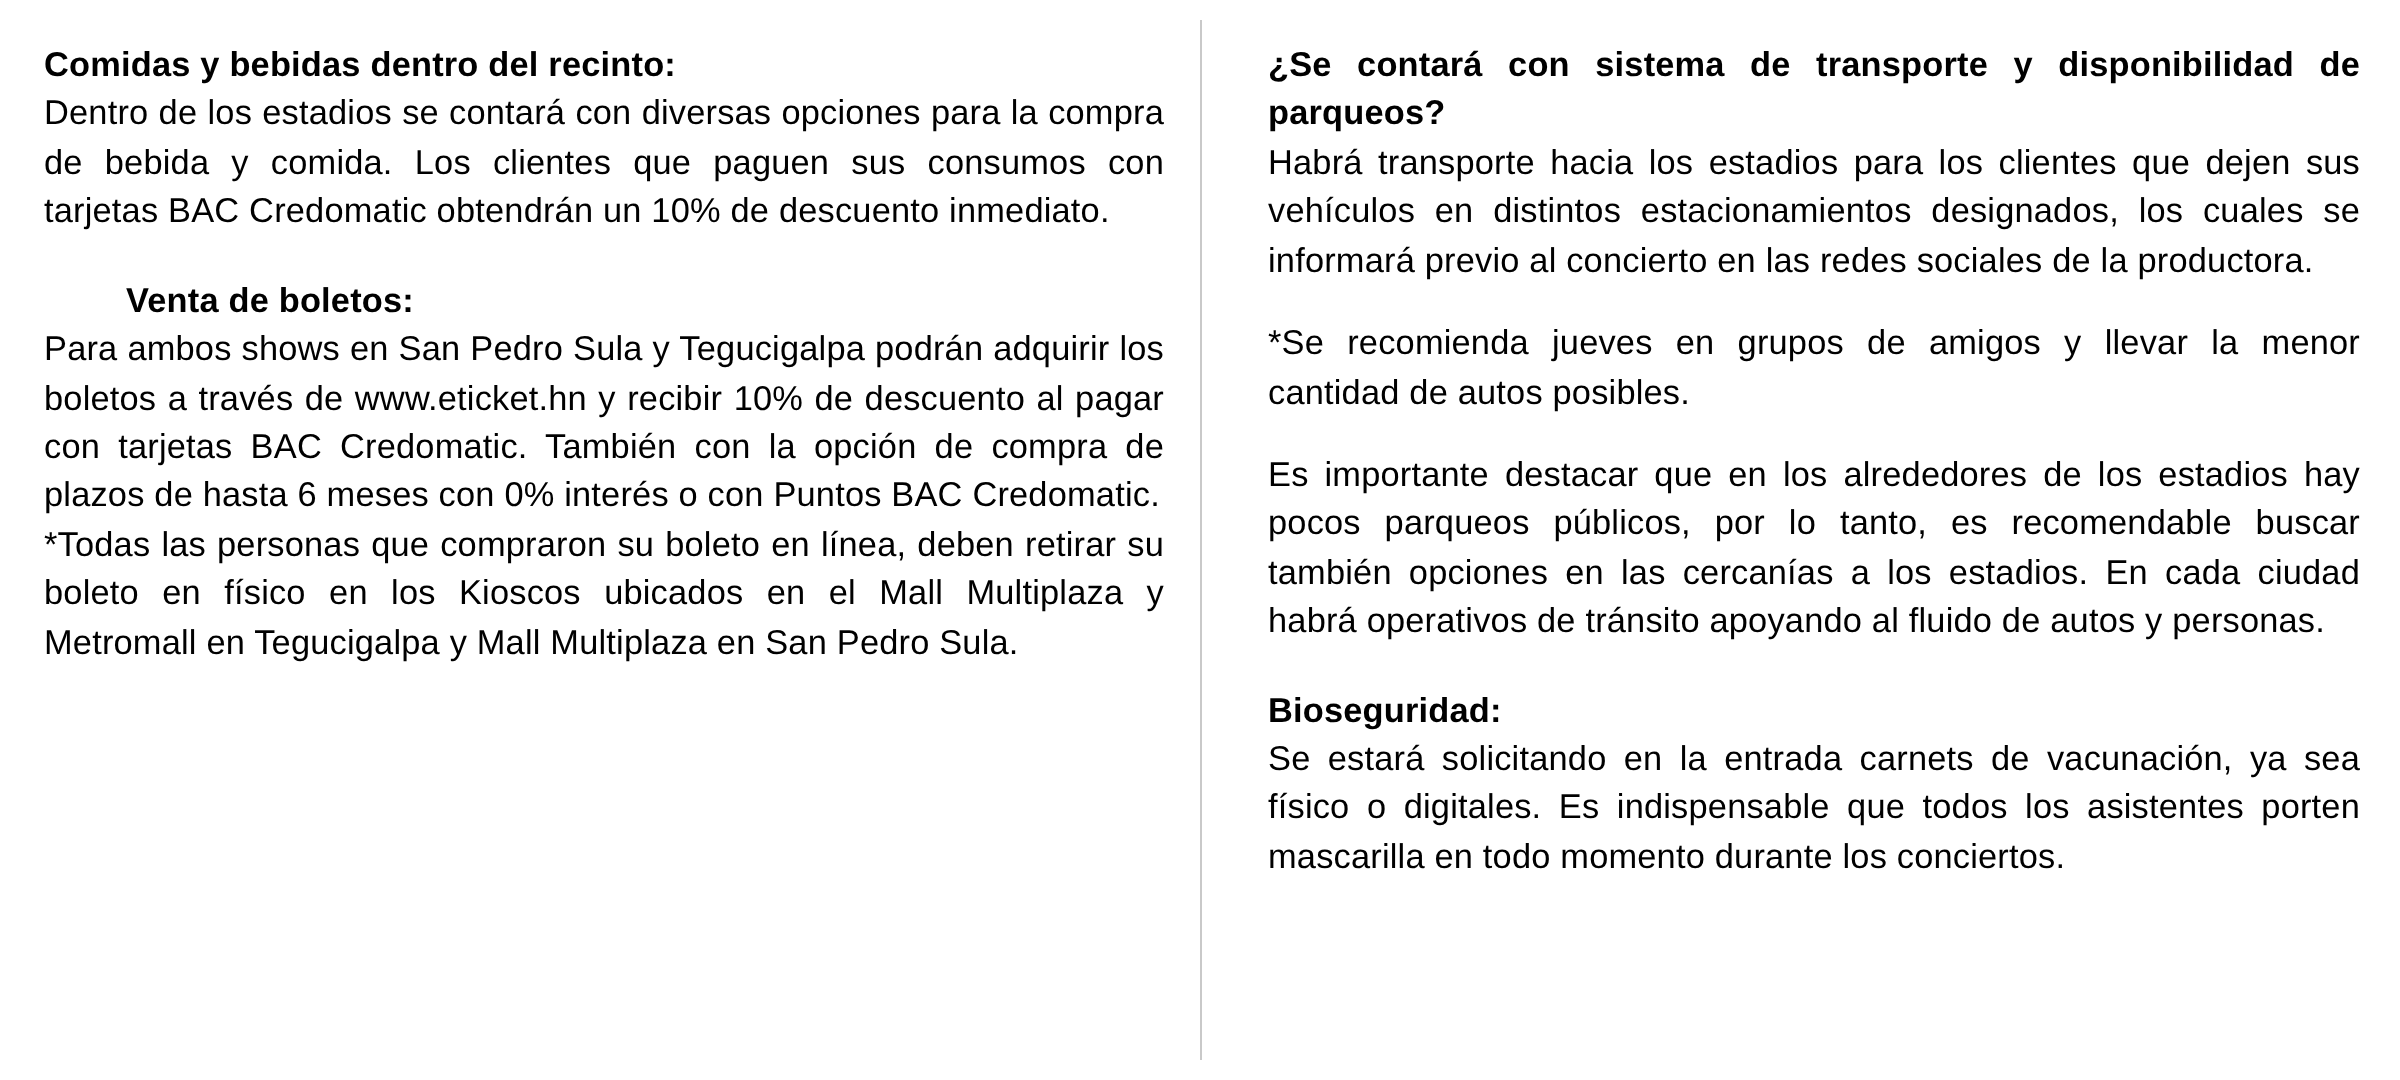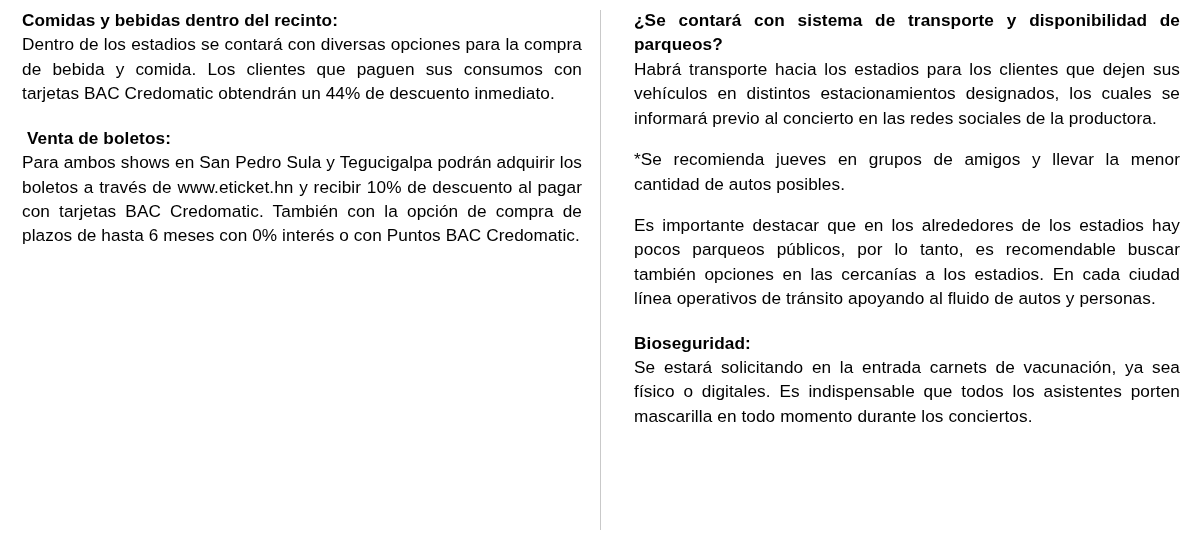--- a/index.html
+++ b/index.html
@@ -17,21 +17,21 @@
   .page {
     position: relative;
     width: 1200px;
     height: 540px;
     box-sizing: border-box;
     display: flex;
     flex-direction: row;
   }
   .column {
     box-sizing: border-box;
-    padding-top: 8px;
+    padding-top: 20px;
   }
   .col-left {
     width: 600px;
     padding-left: 22px;
     padding-right: 18px;
   }
   .col-right {
     width: 600px;
     padding-left: 34px;
     padding-right: 20px;
@@ -64,39 +64,40 @@
     font-weight: bold;
     font-size: 17.2px;
     line-height: 1.42;
     margin: 0;
     text-align: justify;
     text-justify: inter-word;
     letter-spacing: 0.1px;
   }
   .gap-sm { height: 17px; }
   .gap-md { height: 20px; }
-  .indent-sp { padding-left: 5px; }
+  .indent-sp { padding-left: 5px; margin-left: 36px; }
 </style>
 </head>
 <body>
 
 <div class="page">
 
   <div class="column col-left">
 
     <div>
       <p class="heading">Comidas y bebidas dentro del recinto:</p>
-      <p class="block">Dentro de los estadios se contará con diversas opciones para la compra de bebida y comida. Los clientes que paguen sus consumos con tarjetas BAC Credomatic obtendrán un 44% de descuento inmediato.</p>
+      <p class="block">Dentro de los estadios se contará con diversas opciones para la compra de bebida y comida. Los clientes que paguen sus consumos con tarjetas BAC Credomatic obtendrán un 10% de descuento inmediato.</p>
     </div>
 
     <div class="gap-md"></div>
 
     <div>
       <p class="heading indent-sp">Venta de boletos:</p>
       <p class="block">Para ambos shows en San Pedro Sula y Tegucigalpa podrán adquirir los boletos a través de www.eticket.hn y recibir 10% de descuento al pagar con tarjetas BAC Credomatic. También con la opción de compra de plazos de hasta 6 meses con 0% interés o con Puntos BAC Credomatic.</p>
+      <p class="block">*Todas las personas que compraron su boleto en línea, deben retirar su boleto en físico en los Kioscos ubicados en el Mall Multiplaza y Metromall en Tegucigalpa y Mall Multiplaza en San Pedro Sula.</p>
 
       <div class="gap-sm"></div>
 
 
       <div class="gap-sm"></div>
 
     </div>
 
   </div>
 
@@ -107,21 +108,21 @@
     <div>
       <p class="heading-wide">¿Se contará con sistema de transporte y disponibilidad de parqueos?</p>
       <p class="block">Habrá transporte hacia los estadios para los clientes que dejen sus vehículos en distintos estacionamientos designados, los cuales se informará previo al concierto en las redes sociales de la productora.</p>
 
       <div class="gap-sm"></div>
 
       <p class="block">*Se recomienda jueves en grupos de amigos y llevar la menor cantidad de autos posibles.</p>
 
       <div class="gap-sm"></div>
 
-      <p class="block">Es importante destacar que en los alrededores de los estadios hay pocos parqueos públicos, por lo tanto, es recomendable buscar también opciones en las cercanías a los estadios. En cada ciudad línea operativos de tránsito apoyando al fluido de autos y personas.</p>
+      <p class="block">Es importante destacar que en los alrededores de los estadios hay pocos parqueos públicos, por lo tanto, es recomendable buscar también opciones en las cercanías a los estadios. En cada ciudad habrá operativos de tránsito apoyando al fluido de autos y personas.</p>
     </div>
 
     <div class="gap-md"></div>
 
     <div>
       <p class="heading">Bioseguridad:</p>
       <p class="block">Se estará solicitando en la entrada carnets de vacunación, ya sea físico o digitales. Es indispensable que todos los asistentes porten mascarilla en todo momento durante los conciertos.</p>
     </div>
 
   </div>

